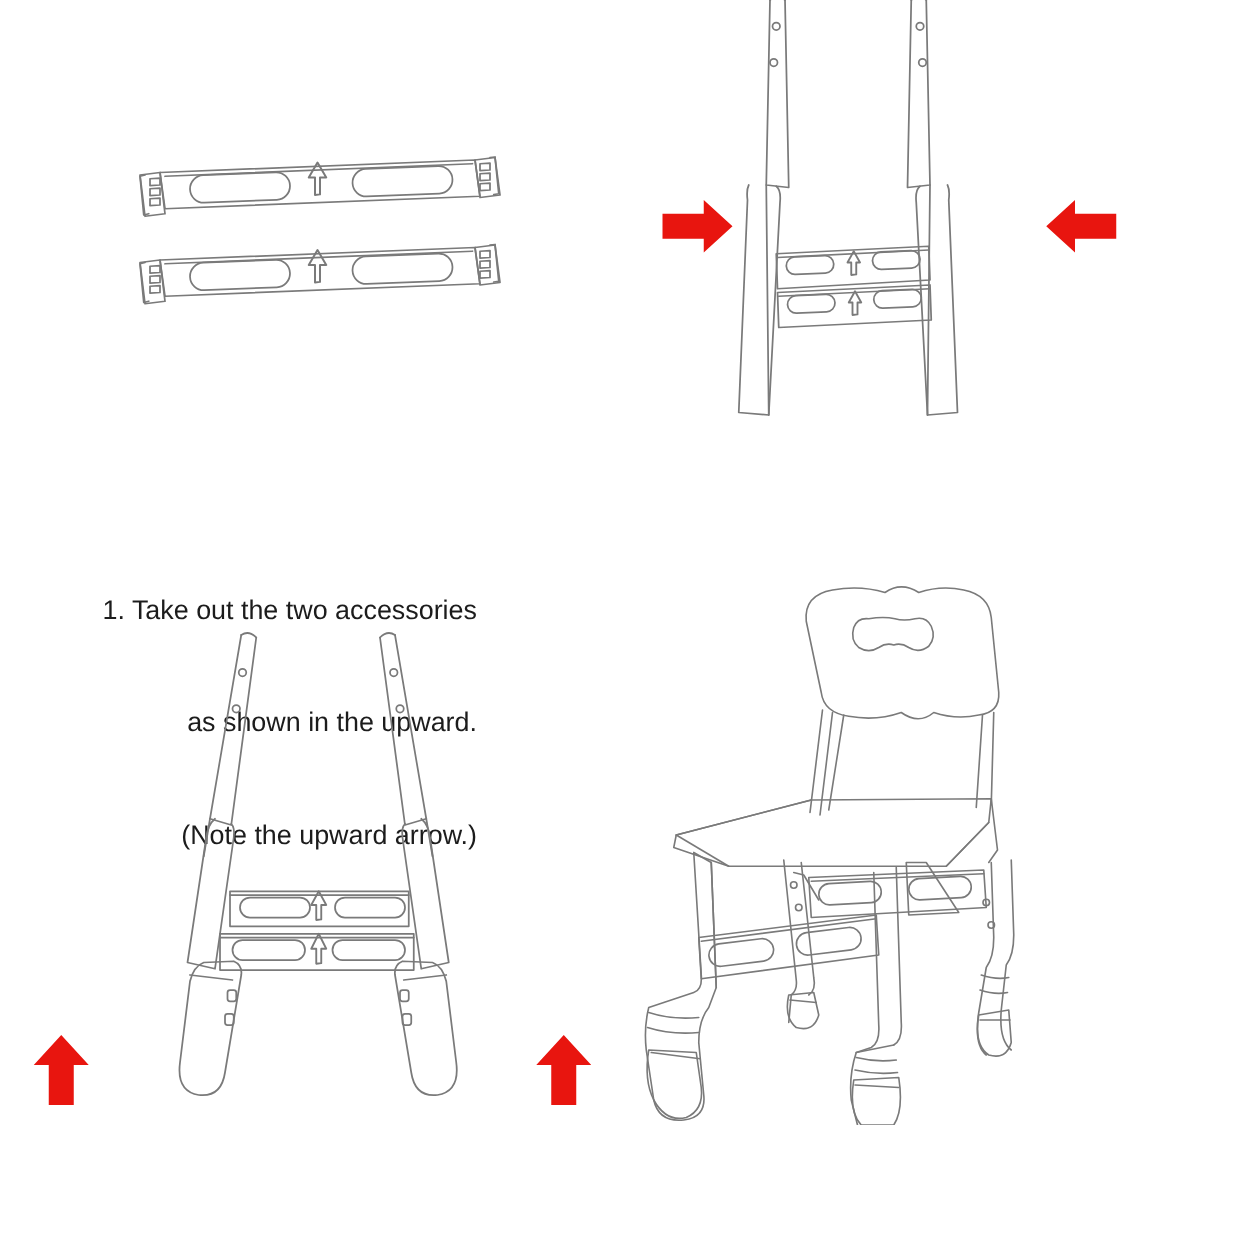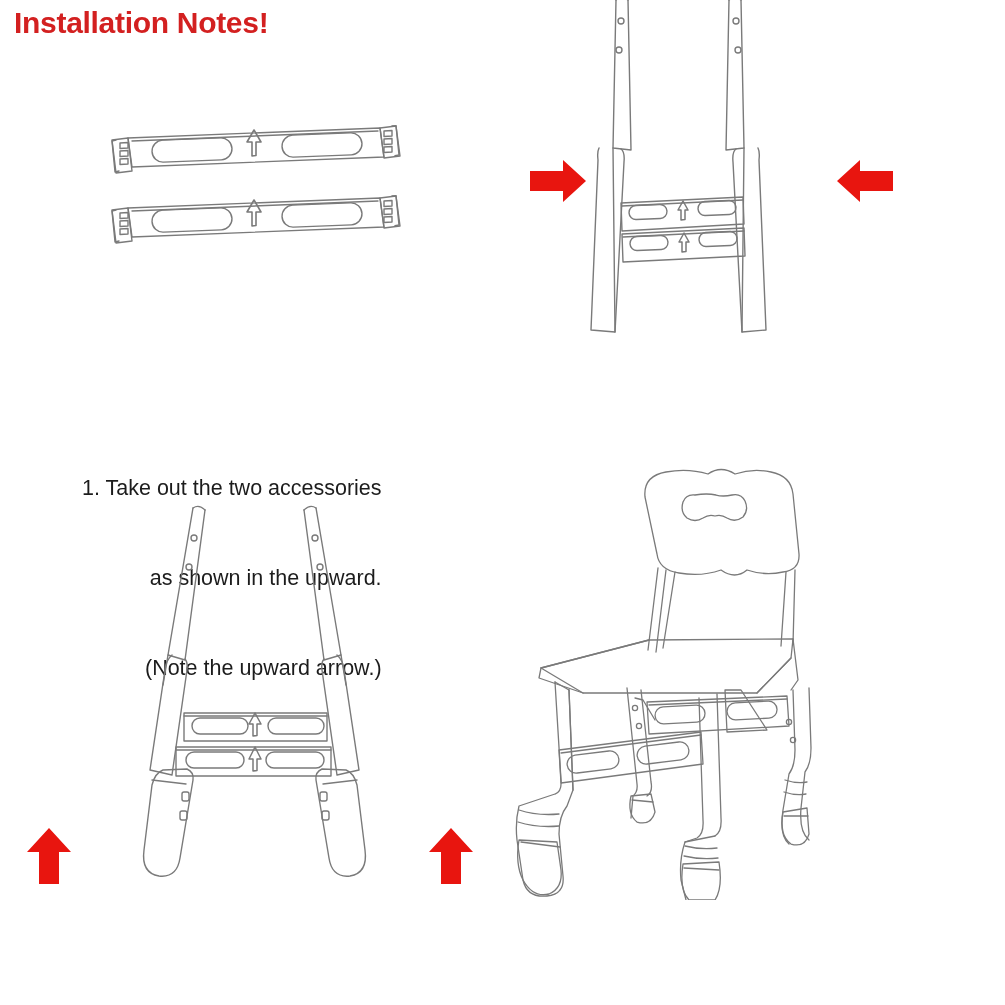--- a/index.html
+++ b/index.html
@@ -71,21 +71,20 @@
   #caption-1 { left: 82px;  top: 353px; text-align: right; }
 
   .ln { display: block; }
   .ind { padding-left: 22px; }
 </style>
 </head>
 <body>
 
 <div id="page">
 
-  <div id="title">Installation Notes!</div>
   <div id="watermark"></div>
 
   <div class="step" id="step-1">
     <div class="figure">
       <svg width="502" height="300" viewBox="0 0 502 300" xmlns="http://www.w3.org/2000/svg">
         <g fill="none" stroke="#7a7a7a" stroke-width="1.4" stroke-linejoin="round" stroke-linecap="round">
 
           <g transform="translate(0,0)">
 
             <path d="M128,78 L380,68 L384,97 L132,107 Z"></path>

